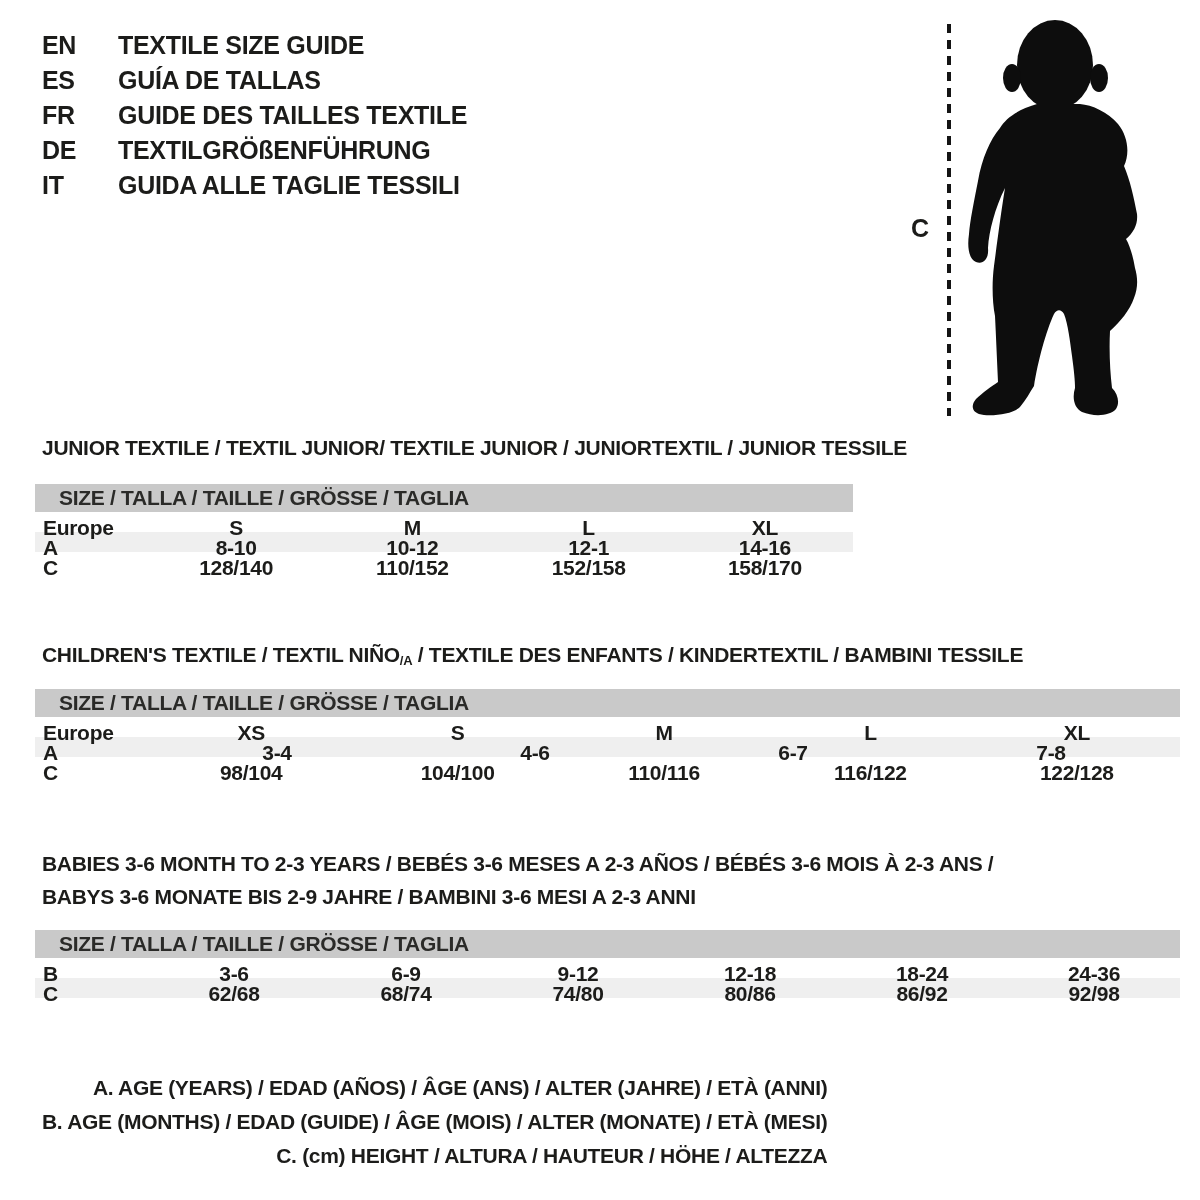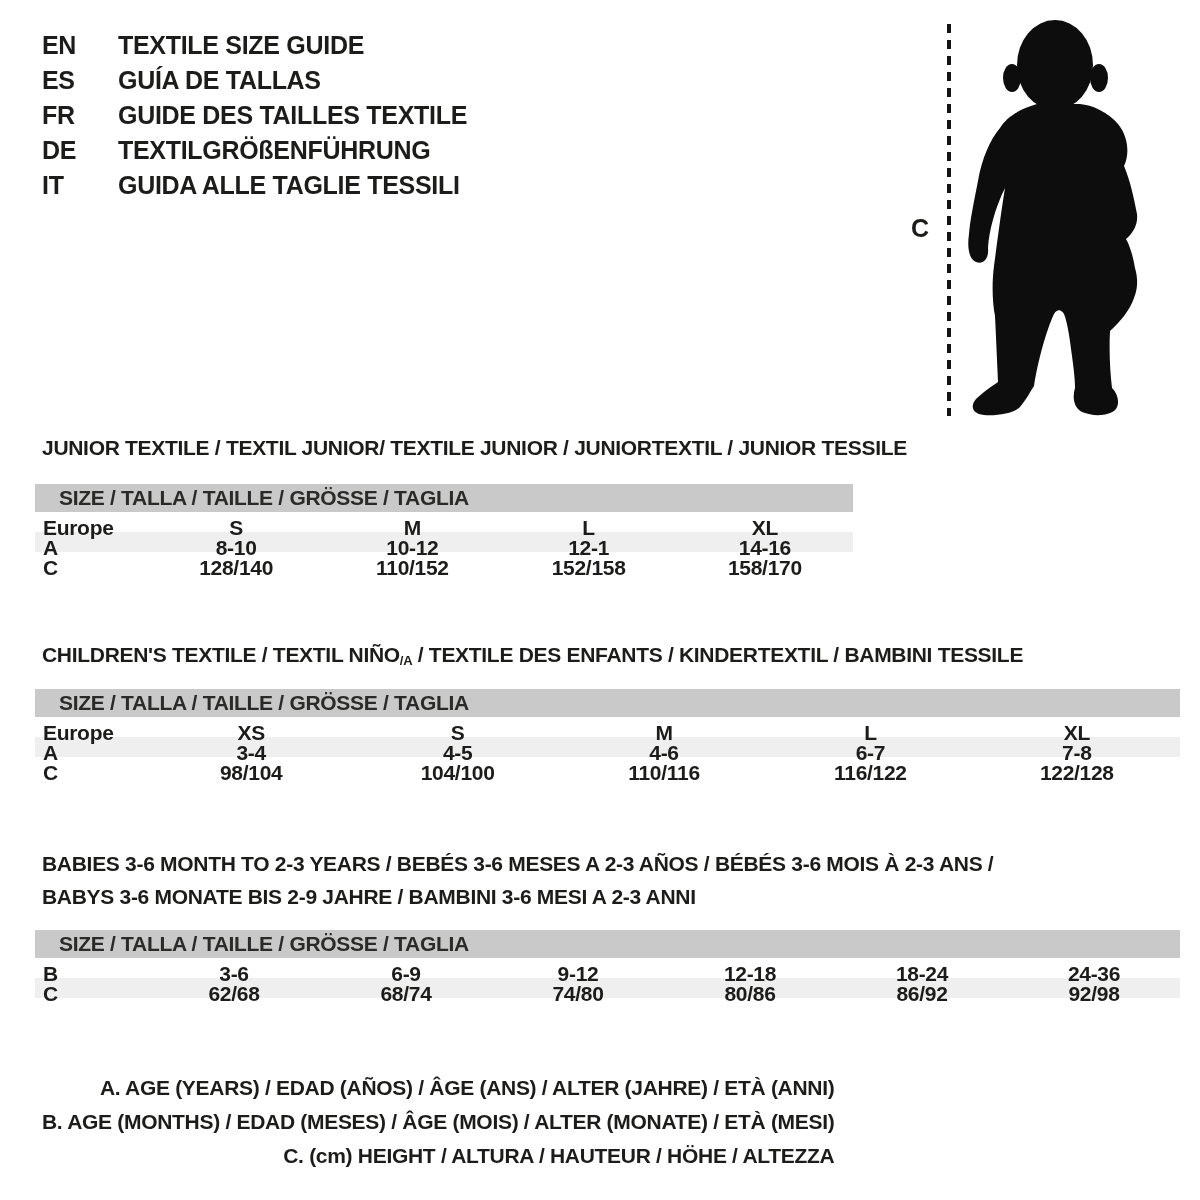--- a/index.html
+++ b/index.html
@@ -146,21 +146,20 @@
     <div class="tlabel">Europe</div>
     <div class="tcell">XS</div>
     <div class="tcell">S</div>
     <div class="tcell">M</div>
     <div class="tcell">L</div>
     <div class="tcell">XL</div>
   </div>
   <div class="trow alt">
     <div class="tlabel">A</div>
     <div class="tcell">3-4</div>
-    <div class="tcell">4-5</div>
     <div class="tcell">4-6</div>
     <div class="tcell">6-7</div>
     <div class="tcell">7-8</div>
   </div>
   <div class="trow">
     <div class="tlabel">C</div>
     <div class="tcell">98/104</div>
     <div class="tcell">104/100</div>
     <div class="tcell">110/116</div>
     <div class="tcell">116/122</div>
@@ -190,15 +189,15 @@
     <div class="tcell">68/74</div>
     <div class="tcell">74/80</div>
     <div class="tcell">80/86</div>
     <div class="tcell">86/92</div>
     <div class="tcell">92/98</div>
   </div>
 </div>
 
 <div class="abs footnotes" style="left:42px;top:1071px;text-align:right;">
   <div>A. AGE (YEARS) / EDAD (AÑOS) / ÂGE (ANS) / ALTER (JAHRE) / ETÀ (ANNI)</div>
-  <div>B. AGE (MONTHS) / EDAD (MESES) / ÂGE (MOIS) / ALTER (MONATE) / ETÀ (MESI)</div>
+  <div>B. AGE (MONTHS) / EDAD (GUIDE) / ÂGE (MOIS) / ALTER (MONATE) / ETÀ (MESI)</div>
   <div>C. (cm) HEIGHT / ALTURA / HAUTEUR / HÖHE / ALTEZZA</div>
 </div>
 
 </body></html>

